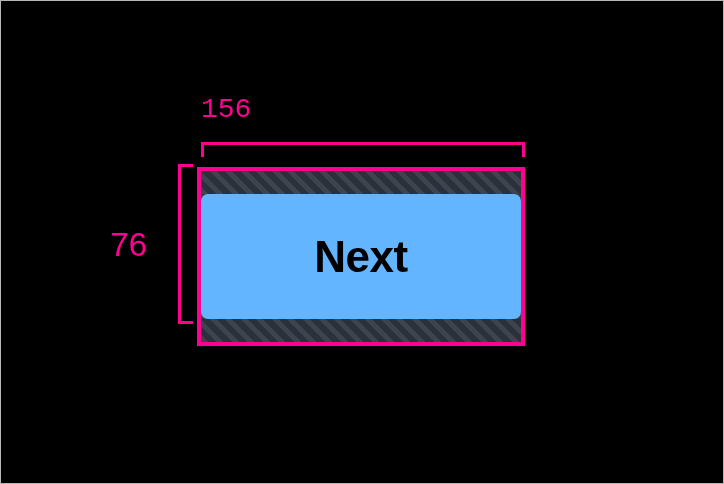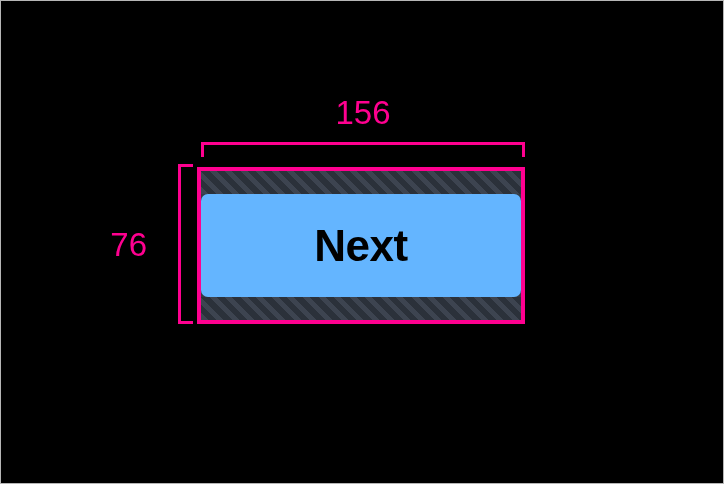--- a/index.html
+++ b/index.html
@@ -20,21 +20,21 @@
     border: 1px solid #b6b6b6;
     overflow: hidden;
   }
 
   
   #element-box {
     position: absolute;
     left: 196px;
     top: 166px;
     width: 328px;
-    height: 157px;
+    height: 179px;
     box-sizing: border-box;
     border: 4px solid #ff0090;
     background: #343b46;
     display: flex;
     flex-direction: column;
     justify-content: center;
     overflow: hidden;
   }
 
   
@@ -94,25 +94,25 @@
     box-sizing: border-box;
     border-top: 3px solid #ff0090;
     border-left: 3px solid #ff0090;
     border-right: 3px solid #ff0090;
   }
   #width-value {
     position: absolute;
     left: 0;
     width: 100%;
     top: -46px;
-    text-align: center;
+    text-align: left;
     color: #ff0090;
-    font-size: 33px;
+    font-size: 28px;
     line-height: 1;
-    font-family: Liberation Sans, sans-serif;
+    font-family: Liberation Mono, monospace;
   }
 
   
   #height-dimension {
     position: absolute;
     left: 168px;
     top: 163px;
     width: 24px;
     height: 160px;
   }

